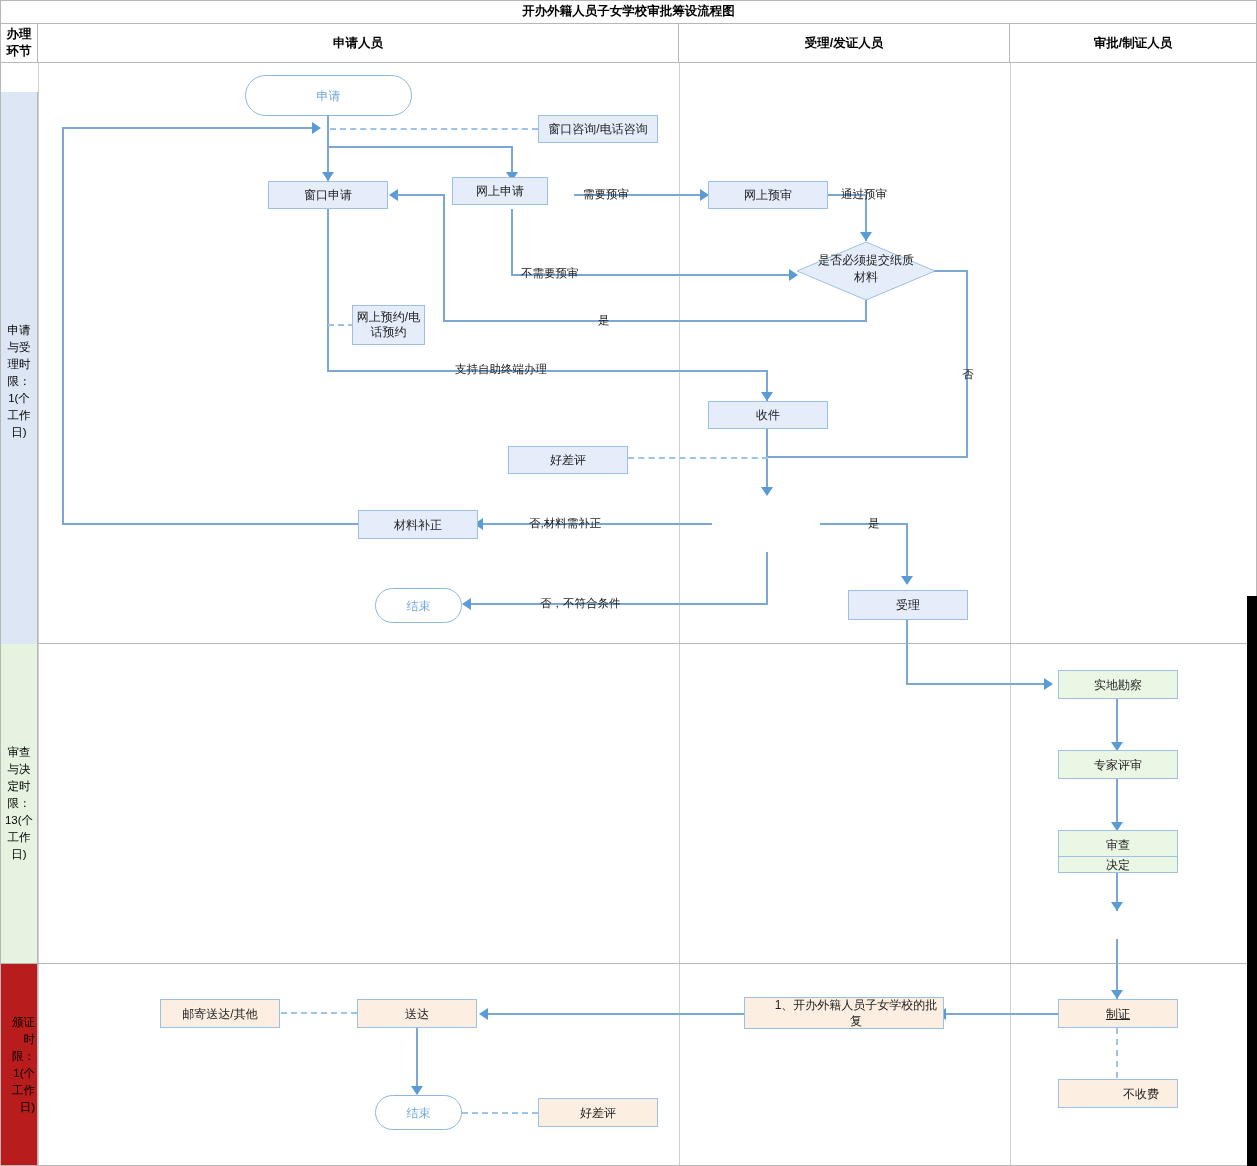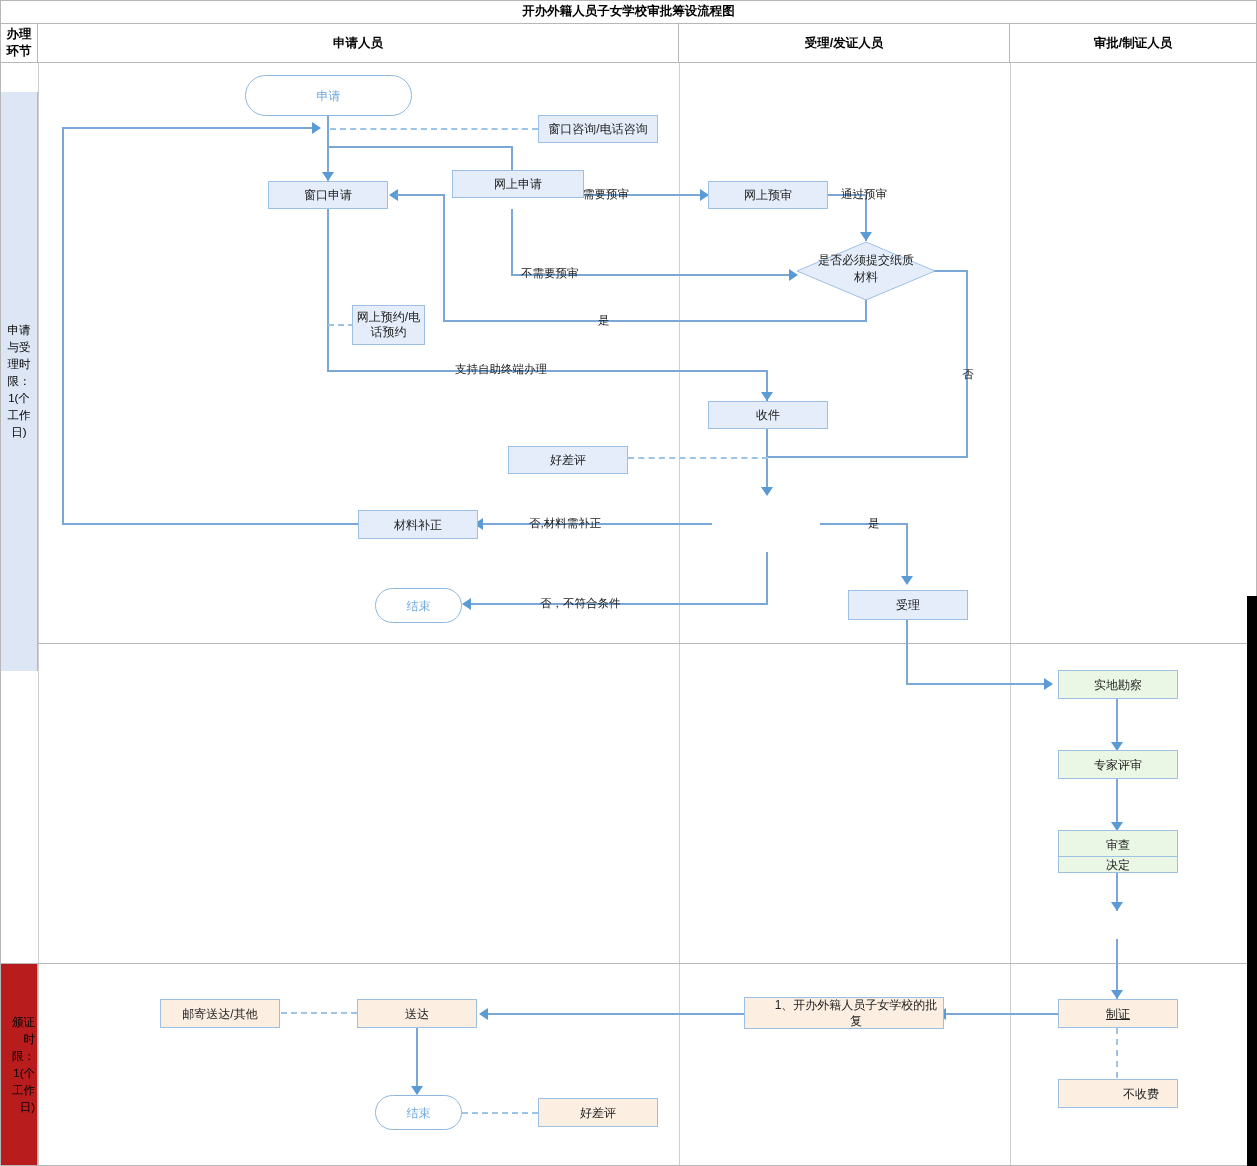--- a/index.html
+++ b/index.html
@@ -71,20 +71,21 @@
   <div class="hdr" style="left:1010px;width:246px;border-right:none;">审批/制证人员</div>
 
   <div class="lane-col" style="left:38px;height:1102px;"></div>
   <div class="lane-col" style="left:679px;height:1102px;"></div>
   <div class="lane-col" style="left:1010px;height:1102px;"></div>
 
   <div class="row-div" style="top:643px;"></div>
   <div class="row-div" style="top:963px;"></div>
 
   <div class="stage s1" style="top:64px;height:579px;margin-top:28px;">申请与受理时限：1(个工作日)</div>
+  <div class="stage s2" style="top:644px;height:319px;">审查与决定时限：13(个工作日)</div>
   <div class="stage s3" style="top:964px;height:201px;">颁证时限：1(个工作日)</div>
 
   <div class="ln lnv" style="left:327px;top:116px;height:65px;"></div>
   <div class="arw down" style="left:322px;top:172px;"></div>
 
   <div class="ln lnh" style="left:327px;top:146px;width:186px;"></div>
   <div class="ln lnv" style="left:511px;top:146px;height:35px;"></div>
   <div class="arw down" style="left:506px;top:172px;"></div>
 
   <div class="dash-h" style="left:330px;top:128px;width:208px;"></div>
@@ -169,21 +170,21 @@
   <div class="ln lnv" style="left:416px;top:1028px;height:66px;"></div>
   <div class="arw down" style="left:411px;top:1086px;"></div>
   <div class="dash-h" style="left:462px;top:1112px;width:76px;"></div>
 
   <div class="node term" style="left:245px;top:75px;width:167px;height:41px;">申请</div>
 
   <div class="node blue" style="left:538px;top:115px;width:120px;height:28px;">窗口咨询/电话咨询</div>
 
   <div class="node blue" style="left:268px;top:181px;width:120px;height:28px;">窗口申请</div>
 
-  <div class="node blue" style="left:452px;top:170px;width:132px;height:28px;">网上申请</div>
+  <div class="node blue" style="left:452px;top:177px;width:96px;height:28px;">网上申请</div>
 
   <div class="node blue" style="left:708px;top:181px;width:120px;height:28px;">网上预审</div>
 
   <div style="position:absolute;left:796px;top:241px;width:140px;height:60px;">
     <svg class="diamond-svg" width="140" height="60" viewBox="0 0 140 60">
       <polygon points="70,1 139,30 70,59 1,30" fill="#e4edf9" stroke="#9cc0e3" stroke-width="1"></polygon>
     </svg>
     <div style="position:absolute;left:18px;top:11px;width:104px;text-align:center;font-size:12px;line-height:17px;color:#222;">是否必须提交纸质材料</div>
   </div>
 

